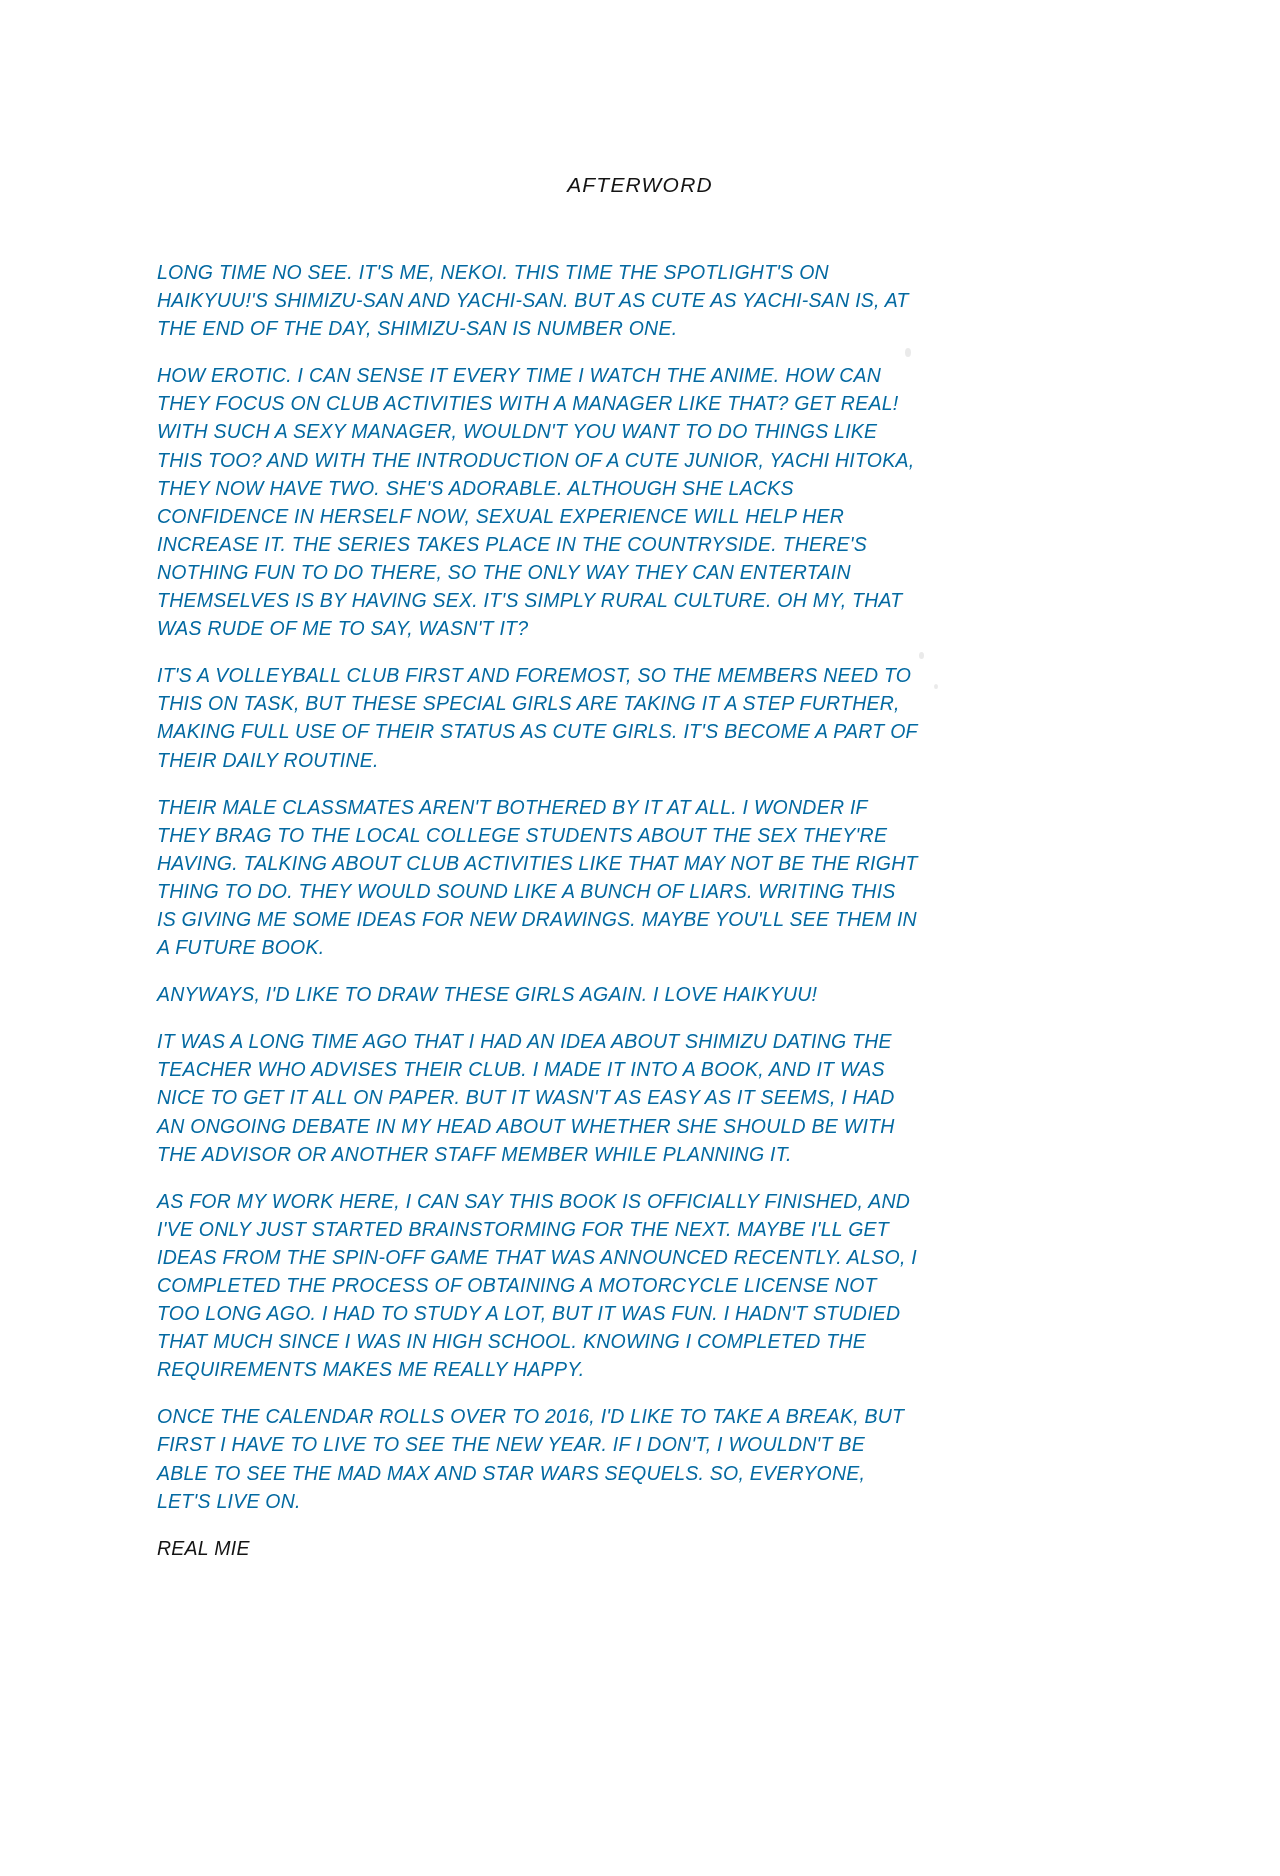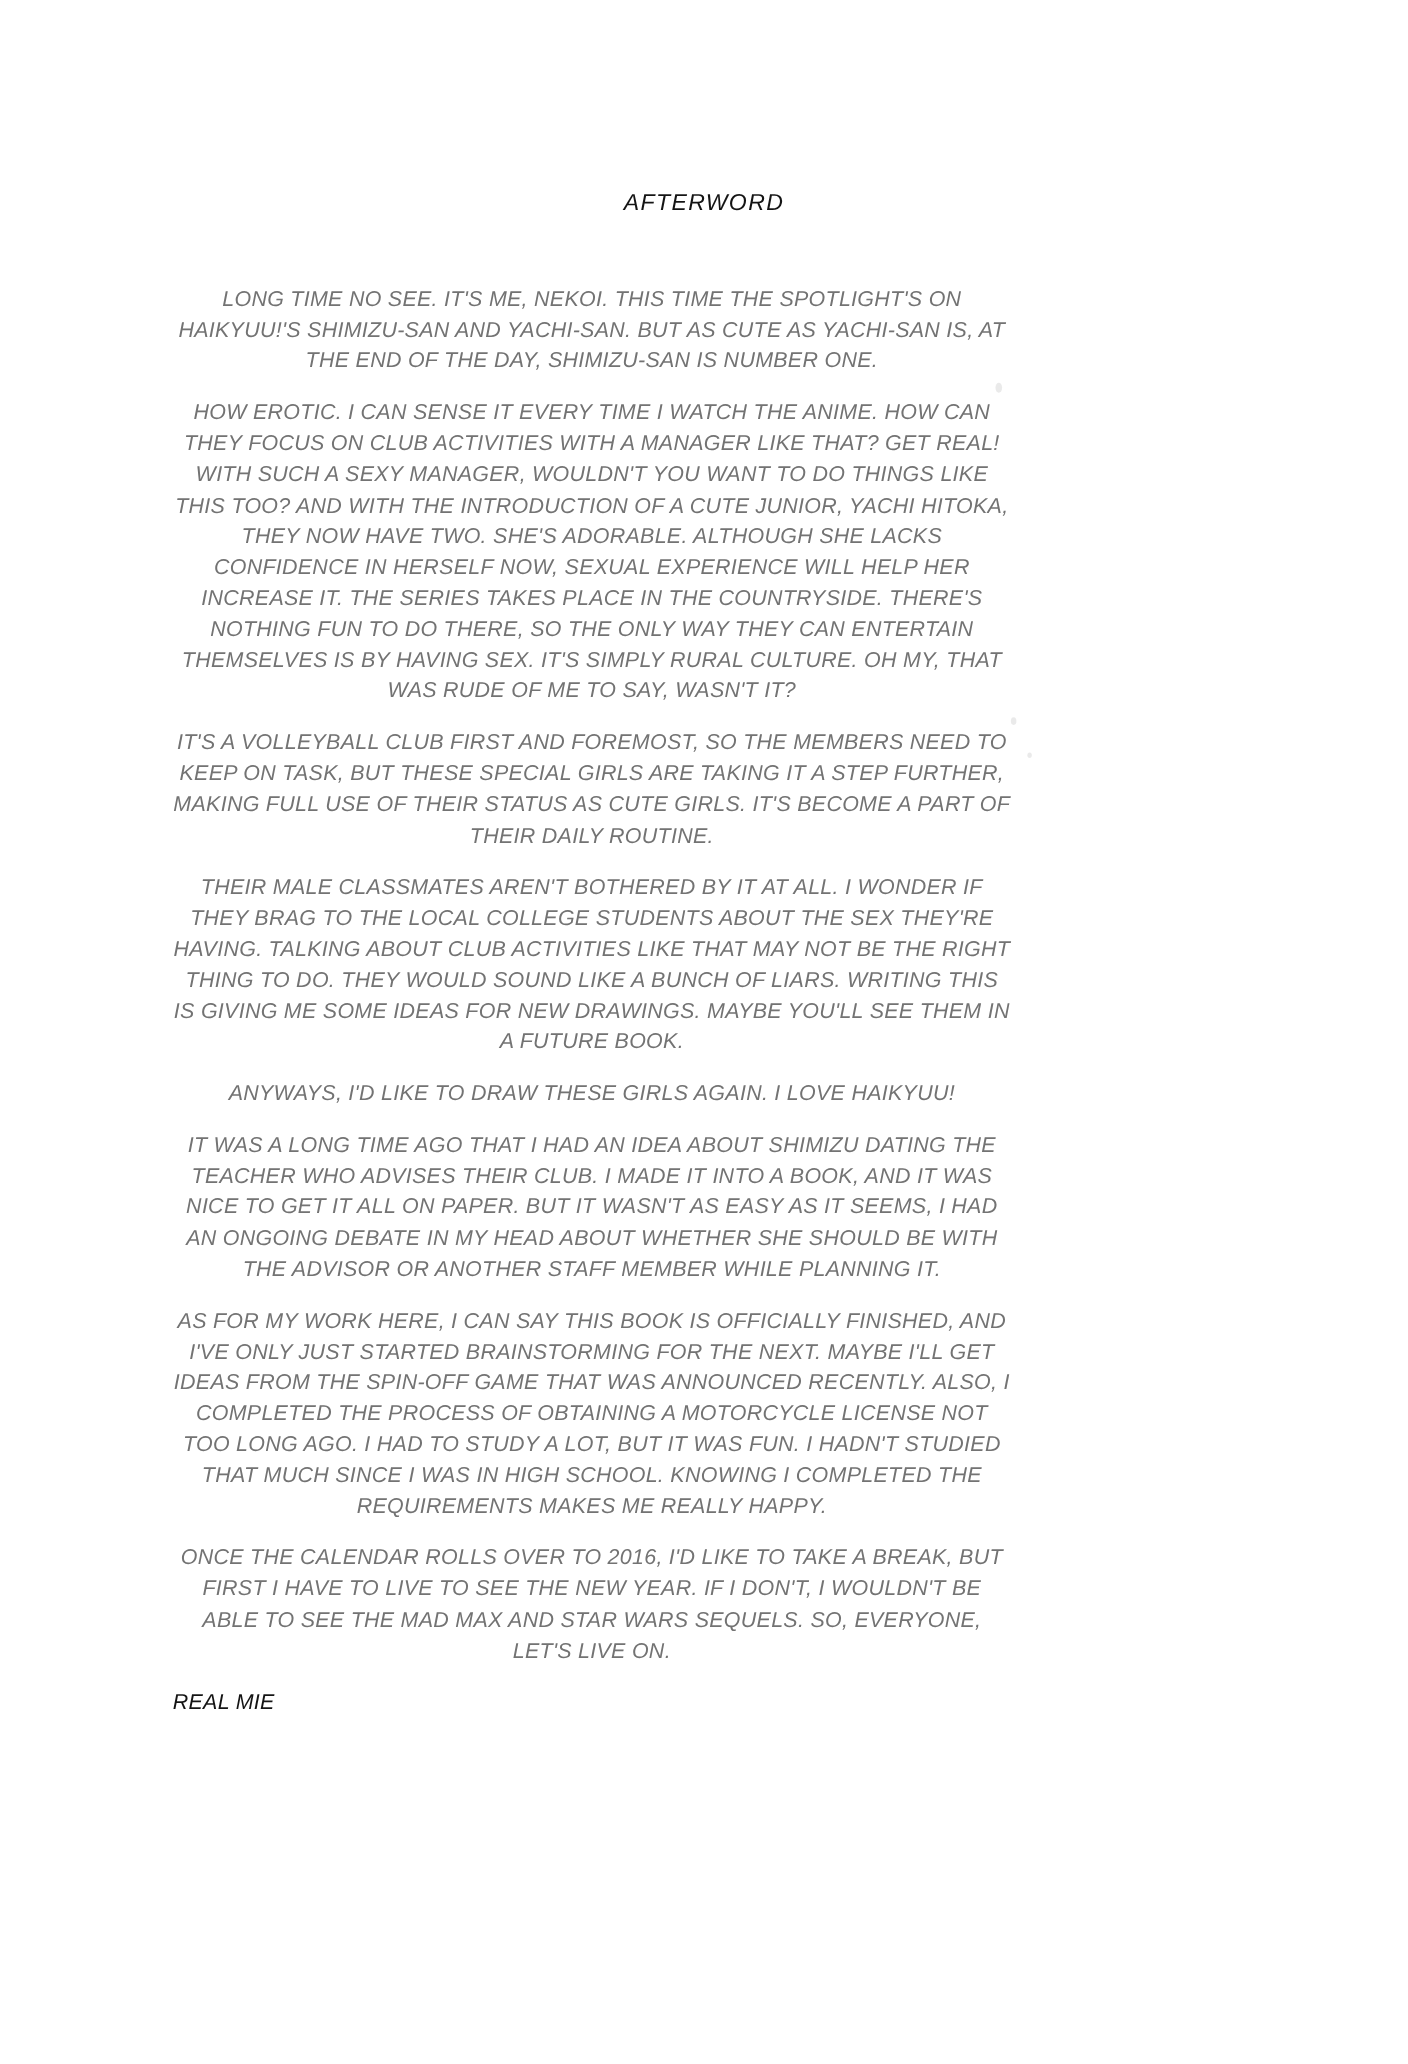--- a/index.html
+++ b/index.html
@@ -39,23 +39,23 @@
     top: 258px;
     left: 157px;
     width: 762px;
   }
   .para {
     font-size: 19.5px;
     line-height: 28.1px;
     letter-spacing: 0.25px;
     font-style: italic;
     font-weight: 400;
-    color: #737373;
+    color: #0369a1;
     margin: 0 0 19px 0;
-    text-align: center;
+    text-align: left;
     white-space: pre-wrap;
   }
   .para:last-child {
     margin-bottom: 0;
   }
   .signature {
     font-size: 19.5px;
     line-height: 28.1px;
     letter-spacing: 0.25px;
     font-style: italic;
@@ -77,21 +77,21 @@
 
   <div class="speck" style="left:905px; top:348px; width:6px; height:9px;"></div>
   <div class="speck" style="left:919px; top:652px; width:5px; height:7px;"></div>
   <div class="speck" style="left:934px; top:684px; width:4px; height:5px;"></div>
 
   <div class="title">AFTERWORD</div>
 
   <div class="body-text">
     <p class="para">LONG TIME NO SEE. IT'S ME, NEKOI. THIS TIME THE SPOTLIGHT'S ON HAIKYUU!'S SHIMIZU-SAN AND YACHI-SAN. BUT AS CUTE AS YACHI-SAN IS, AT THE END OF THE DAY, SHIMIZU-SAN IS NUMBER ONE.</p>
     <p class="para">HOW EROTIC. I CAN SENSE IT EVERY TIME I WATCH THE ANIME. HOW CAN THEY FOCUS ON CLUB ACTIVITIES WITH A MANAGER LIKE THAT? GET REAL! WITH SUCH A SEXY MANAGER, WOULDN'T YOU WANT TO DO THINGS LIKE THIS TOO? AND WITH THE INTRODUCTION OF A CUTE JUNIOR, YACHI HITOKA, THEY NOW HAVE TWO. SHE'S ADORABLE. ALTHOUGH SHE LACKS CONFIDENCE IN HERSELF NOW, SEXUAL EXPERIENCE WILL HELP HER INCREASE IT. THE SERIES TAKES PLACE IN THE COUNTRYSIDE. THERE'S NOTHING FUN TO DO THERE, SO THE ONLY WAY THEY CAN ENTERTAIN THEMSELVES IS BY HAVING SEX. IT'S SIMPLY RURAL CULTURE. OH MY, THAT WAS RUDE OF ME TO SAY, WASN'T IT?</p>
-    <p class="para">IT'S A VOLLEYBALL CLUB FIRST AND FOREMOST, SO THE MEMBERS NEED TO KEEP ON TASK, BUT THESE SPECIAL GIRLS ARE TAKING IT A STEP FURTHER, MAKING FULL USE OF THEIR STATUS AS CUTE GIRLS. IT'S BECOME A PART OF THEIR DAILY ROUTINE.</p>
+    <p class="para">IT'S A VOLLEYBALL CLUB FIRST AND FOREMOST, SO THE MEMBERS NEED TO THIS ON TASK, BUT THESE SPECIAL GIRLS ARE TAKING IT A STEP FURTHER, MAKING FULL USE OF THEIR STATUS AS CUTE GIRLS. IT'S BECOME A PART OF THEIR DAILY ROUTINE.</p>
     <p class="para">THEIR MALE CLASSMATES AREN'T BOTHERED BY IT AT ALL. I WONDER IF THEY BRAG TO THE LOCAL COLLEGE STUDENTS ABOUT THE SEX THEY'RE HAVING. TALKING ABOUT CLUB ACTIVITIES LIKE THAT MAY NOT BE THE RIGHT THING TO DO. THEY WOULD SOUND LIKE A BUNCH OF LIARS. WRITING THIS IS GIVING ME SOME IDEAS FOR NEW DRAWINGS. MAYBE YOU'LL SEE THEM IN A FUTURE BOOK.</p>
     <p class="para">ANYWAYS, I'D LIKE TO DRAW THESE GIRLS AGAIN. I LOVE HAIKYUU!</p>
     <p class="para">IT WAS A LONG TIME AGO THAT I HAD AN IDEA ABOUT SHIMIZU DATING THE TEACHER WHO ADVISES THEIR CLUB. I MADE IT INTO A BOOK, AND IT WAS NICE TO GET IT ALL ON PAPER. BUT IT WASN'T AS EASY AS IT SEEMS, I HAD AN ONGOING DEBATE IN MY HEAD ABOUT WHETHER SHE SHOULD BE WITH THE ADVISOR OR ANOTHER STAFF MEMBER WHILE PLANNING IT.</p>
     <p class="para">AS FOR MY WORK HERE, I CAN SAY THIS BOOK IS OFFICIALLY FINISHED, AND I'VE ONLY JUST STARTED BRAINSTORMING FOR THE NEXT. MAYBE I'LL GET IDEAS FROM THE SPIN-OFF GAME THAT WAS ANNOUNCED RECENTLY. ALSO, I COMPLETED THE PROCESS OF OBTAINING A MOTORCYCLE LICENSE NOT TOO LONG AGO. I HAD TO STUDY A LOT, BUT IT WAS FUN. I HADN'T STUDIED THAT MUCH SINCE I WAS IN HIGH SCHOOL. KNOWING I COMPLETED THE REQUIREMENTS MAKES ME REALLY HAPPY.</p>
     <p class="para">ONCE THE CALENDAR ROLLS OVER TO 2016, I'D LIKE TO TAKE A BREAK, BUT FIRST I HAVE TO LIVE TO SEE THE NEW YEAR. IF I DON'T, I WOULDN'T BE ABLE TO SEE THE MAD MAX AND STAR WARS SEQUELS. SO, EVERYONE, LET'S LIVE ON.</p>
     <p class="signature">REAL MIE</p>
   </div>
 
 </div>
 

